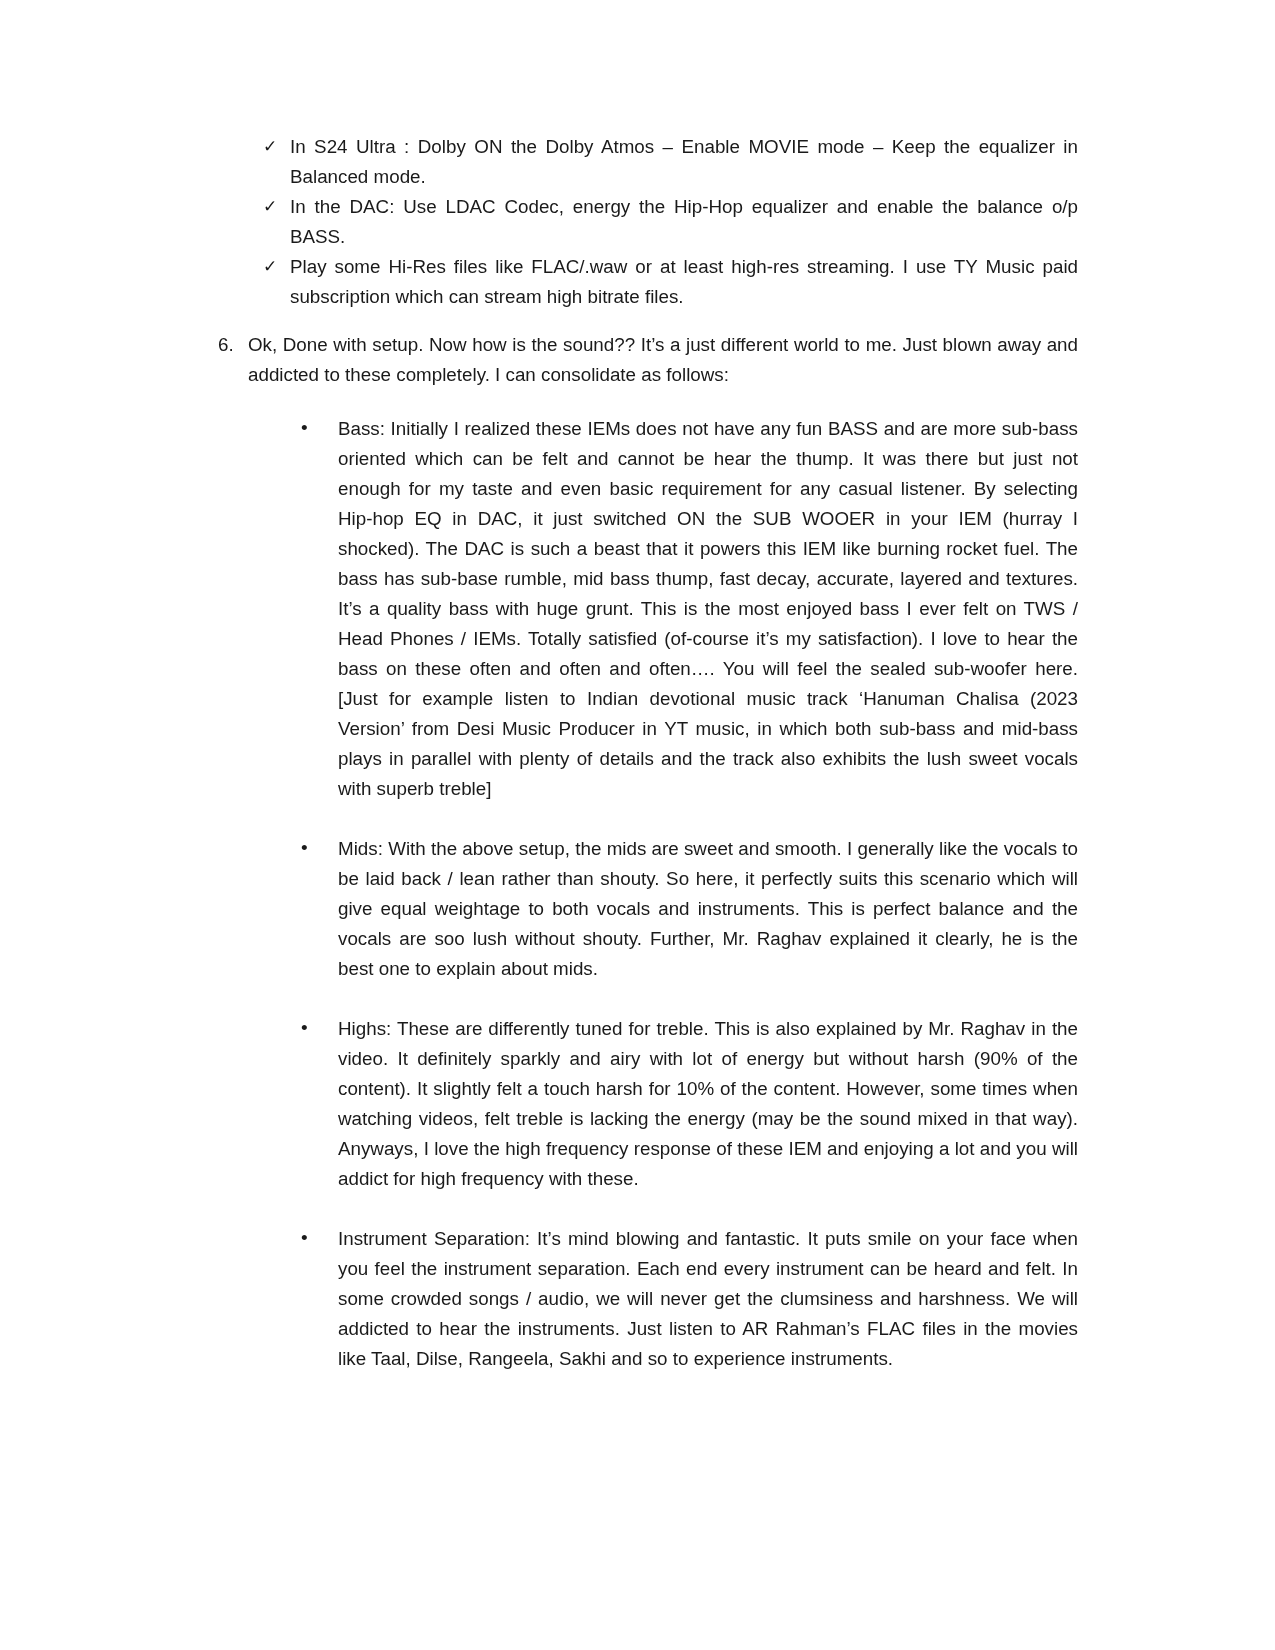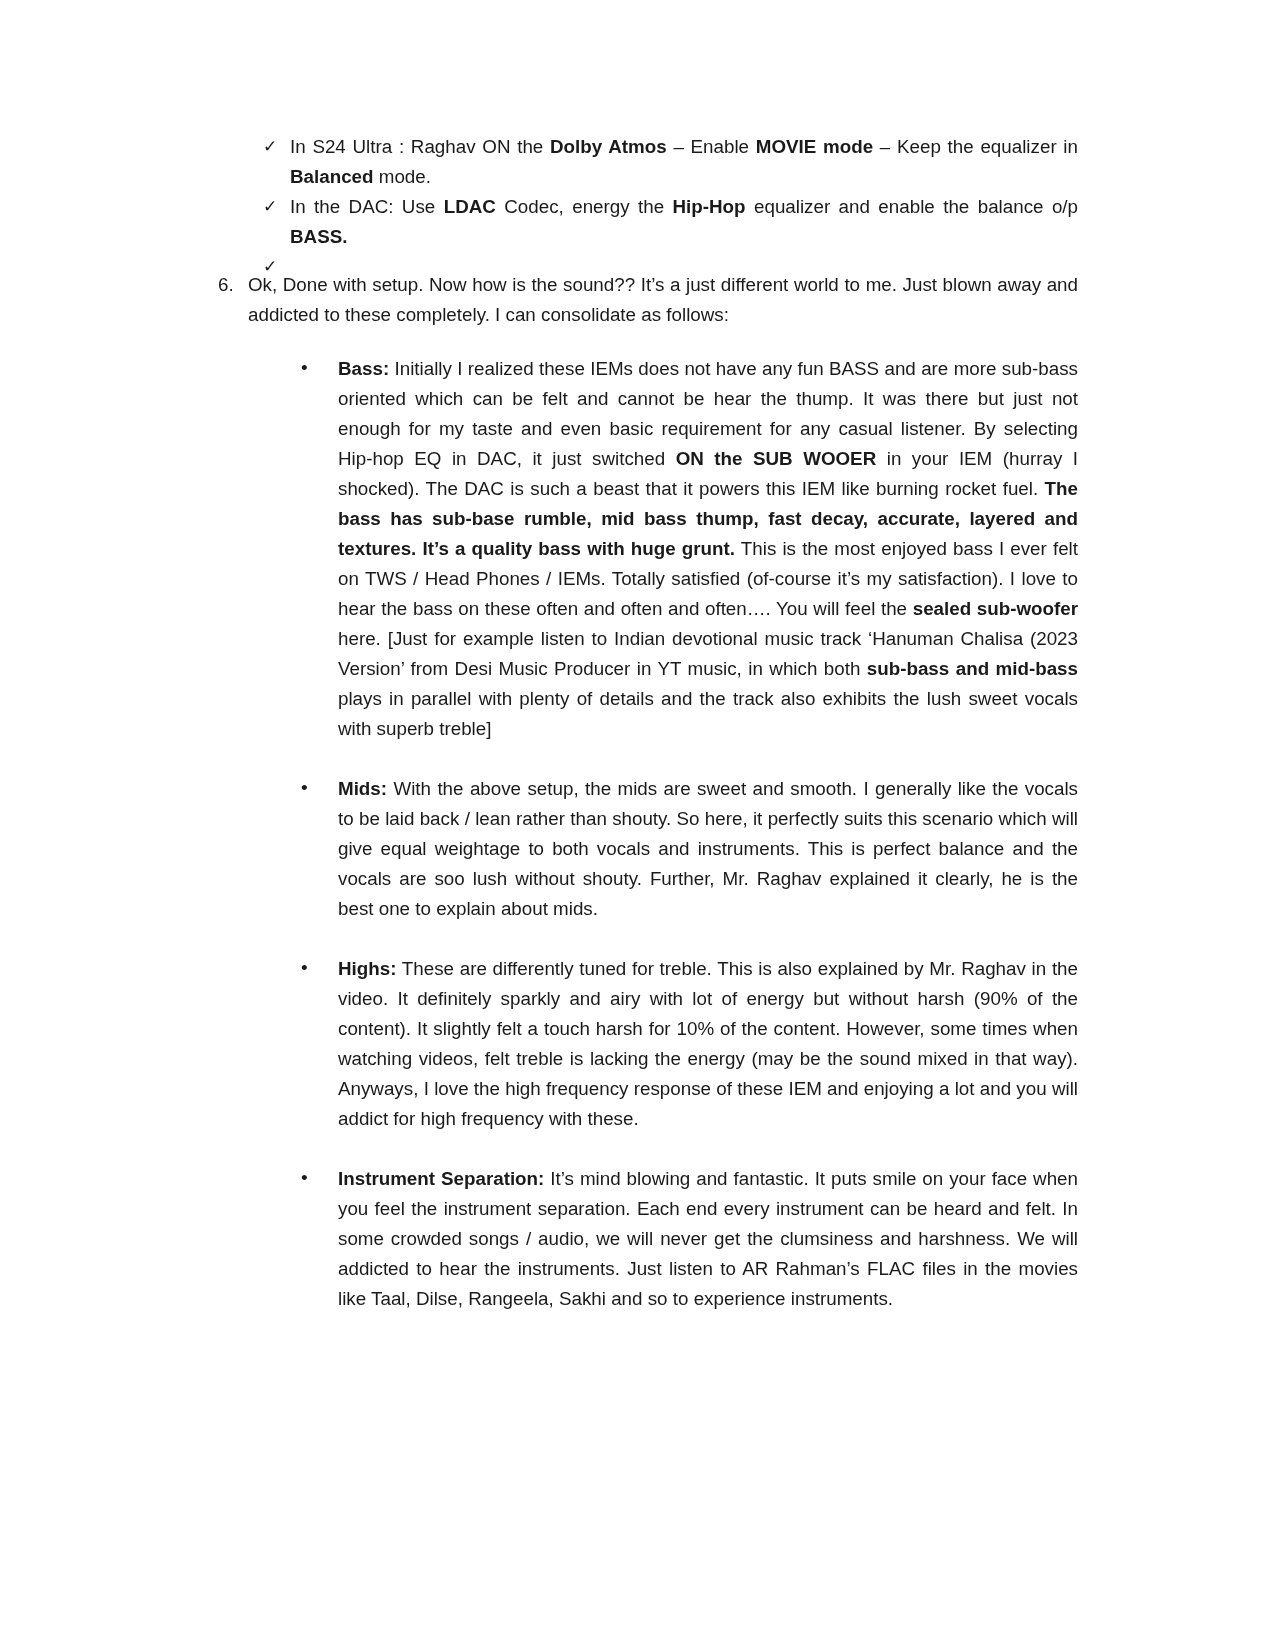--- a/index.html
+++ b/index.html
@@ -47,38 +47,39 @@
     padding-right: 197px;
     text-align: justify;
     margin-bottom: 30px;
   }
   .bullet-marker {
     position: absolute;
     left: 301px;
     top: -1px;
     font-size: 19px;
   }
-  .b { font-weight: bold; }
+  .b { font-weight: normal; }
 </style>
 </head>
 <body>
 
 <div class="page" style="background: rgb(255, 255, 255); color: rgb(26, 26, 26);">
 
   <div class="checklist">
     <div class="check-item">
         <span class="check-marker">✓</span>
-        <span class="item-text"><span>In S24 Ultra : Raghav ON the </span><span class="b">Dolby Atmos</span><span> – Enable </span><span class="b">MOVIE mode</span><span> – Keep the equalizer in </span><span class="b">Balanced</span><span> mode.</span></span>
+        <span class="item-text"><span>In S24 Ultra : Dolby ON the </span><span class="b">Dolby Atmos</span><span> – Enable </span><span class="b">MOVIE mode</span><span> – Keep the equalizer in </span><span class="b">Balanced</span><span> mode.</span></span>
       </div>
       <div class="check-item">
         <span class="check-marker">✓</span>
         <span class="item-text"><span>In the DAC: Use </span><span class="b">LDAC</span><span> Codec, energy the </span><span class="b">Hip-Hop</span><span> equalizer and enable the balance o/p </span><span class="b">BASS.</span></span>
       </div>
       <div class="check-item">
         <span class="check-marker">✓</span>
+        <span class="item-text"><span>Play some Hi-Res files like FLAC/.waw or at least high-res streaming. I use TY Music paid subscription which can stream high bitrate files.</span></span>
       </div>
   </div>
 
   <div class="num-item">
     <span class="num-marker">6.</span>
     <span class="item-text"><span>Ok, Done with setup. Now how is the sound?? It’s a just different world to me. Just blown away and addicted to these completely. I can consolidate as follows:</span></span>
   </div>
 
   <div class="bullets">
     <div class="bullet-item">

